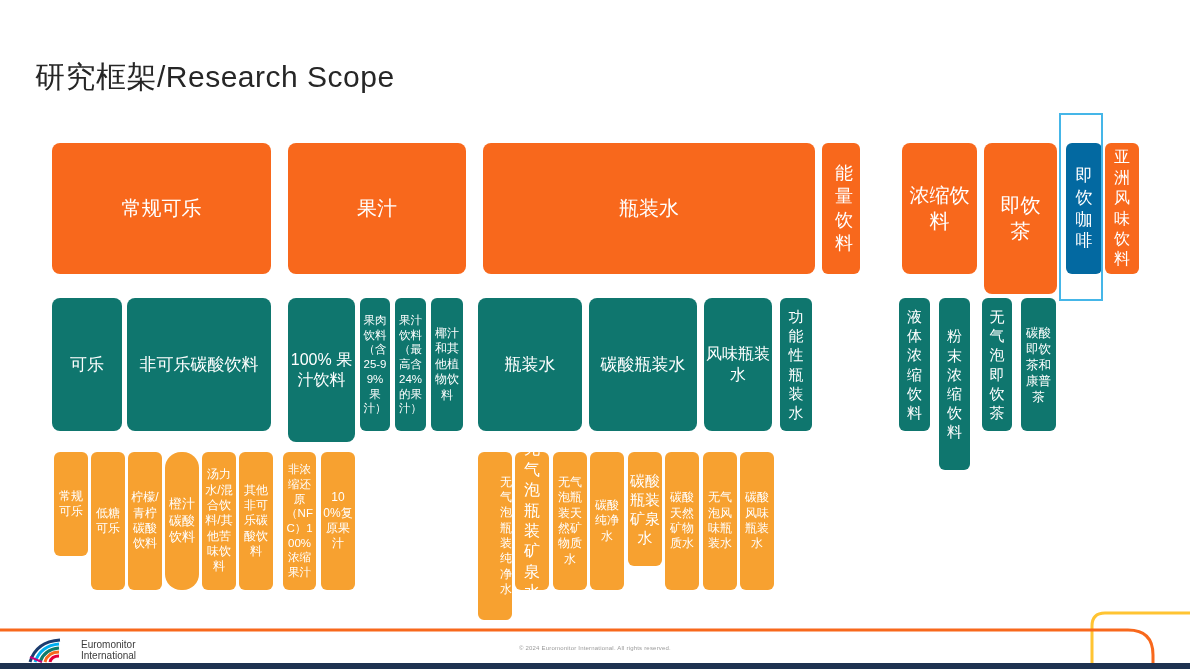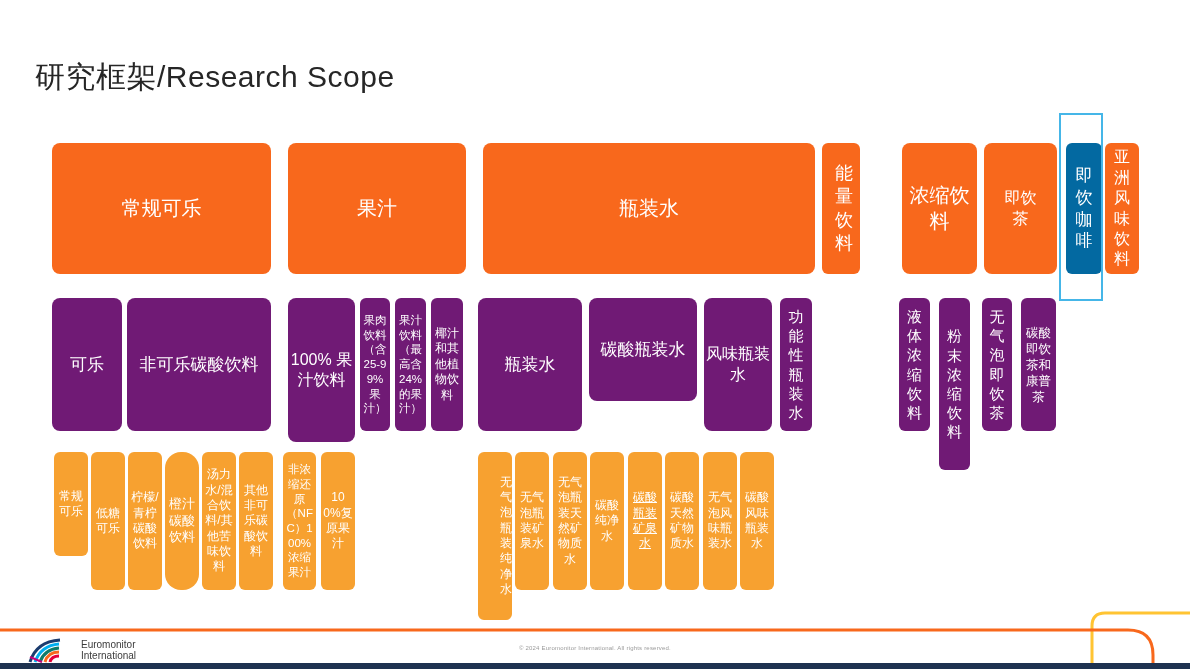--- a/index.html
+++ b/index.html
@@ -11,21 +11,21 @@
     position:absolute;left:35px;top:57px;margin:0;
     font-size:30px;font-weight:400;color:#262626;letter-spacing:0.5px;
   }
   .box{
     position:absolute;display:flex;align-items:center;justify-content:center;
     text-align:center;color:#ffffff;border-radius:8px;
     word-break:break-all;white-space:pre-line;line-height:1.28;
     padding:2px;box-sizing:border-box;
   }
   .orange{background:#F8681C;}
-  .teal{background:#701a75;}
+  .teal{background:#0f766e;}
   .amber{background:#F7A130;}
   .gray{background:#0369a1;}
   #highlight-outline{
     position:absolute;left:1059px;top:113px;width:44px;height:188px;
     border:2px solid #45B6E8;box-sizing:border-box;background:transparent;
   }
   
   #footer-curves{position:absolute;left:0;top:600px;width:1190px;height:69px;}
   #bottom-bar{position:absolute;left:0;top:663px;width:1190px;height:6px;background:#1E3250;}
   #logo{position:absolute;left:28px;top:637px;display:flex;align-items:center;gap:7px;}
@@ -42,51 +42,51 @@
 
   <h1 id="page-title">研究框架/Research Scope</h1>
 
   <div id="boxes-layer">
       <div class="box orange" style="left: 52px; top: 143px; width: 219px; height: 131px; font-size: 20px;">常规可乐</div>
       <div class="box orange" style="left: 288px; top: 143px; width: 178px; height: 131px; font-size: 20px;">果汁</div>
       <div class="box orange" style="left: 483px; top: 143px; width: 332px; height: 131px; font-size: 20px;">瓶装水</div>
       <div class="box orange" style="left: 822px; top: 143px; width: 32px; height: 131px; font-size: 18px; border-radius: 6px;">运动饮料</div>
       <div class="box orange" style="left: 828px; top: 143px; width: 32px; height: 131px; font-size: 18px; border-radius: 6px;">能量饮料</div>
       <div class="box orange" style="left: 902px; top: 143px; width: 75px; height: 131px; font-size: 20px;">浓缩饮料</div>
-      <div class="box orange" style="left: 984px; top: 143px; width: 73px; height: 131px; font-size: 16px;">即饮
+      <div class="box orange" style="left: 984px; top: 143px; width: 73px; height: 151px; font-size: 20px;">即饮
 茶</div>
       <div class="box gray" style="left: 1066px; top: 143px; width: 36px; height: 131px; font-size: 17px; border-radius: 6px;">即饮咖啡</div>
       <div class="box orange" style="left: 1105px; top: 143px; width: 34px; height: 131px; font-size: 16px; border-radius: 6px;">亚洲风味饮料</div>
       <div class="box teal" style="left: 52px; top: 298px; width: 70px; height: 133px; font-size: 17px;">可乐</div>
       <div class="box teal" style="left: 127px; top: 298px; width: 144px; height: 133px; font-size: 17px;">非可乐碳酸饮料</div>
       <div class="box teal" style="left: 288px; top: 298px; width: 67px; height: 144px; font-size: 16px; text-align: center;">100% 果汁饮料</div>
       <div class="box teal" style="left: 360px; top: 298px; width: 30px; height: 133px; font-size: 11.5px; border-radius: 6px;">果肉饮料（含25-99%果汁）</div>
       <div class="box teal" style="left: 395px; top: 298px; width: 31px; height: 133px; font-size: 11.5px; border-radius: 6px;">果汁饮料（最高含24%的果汁）</div>
       <div class="box teal" style="left: 431px; top: 298px; width: 32px; height: 133px; font-size: 12px; border-radius: 6px;">椰汁和其他植物饮料</div>
       <div class="box teal" style="left: 478px; top: 298px; width: 104px; height: 133px; font-size: 17px;">瓶装水</div>
-      <div class="box teal" style="left: 589px; top: 298px; width: 108px; height: 103px; font-size: 17px;">碳酸瓶装水</div>
+      <div class="box teal" style="left: 589px; top: 298px; width: 108px; height: 133px; font-size: 17px;">碳酸瓶装水</div>
       <div class="box teal" style="left: 704px; top: 298px; width: 68px; height: 133px; font-size: 16px;">风味瓶装水</div>
       <div class="box teal" style="left: 780px; top: 298px; width: 32px; height: 133px; font-size: 15px; border-radius: 6px;">功能性瓶装水</div>
       <div class="box teal" style="left: 899px; top: 298px; width: 31px; height: 133px; font-size: 15px; border-radius: 6px;">液体浓缩饮料</div>
       <div class="box teal" style="left: 939px; top: 298px; width: 31px; height: 172px; font-size: 15px; border-radius: 6px;">粉末浓缩饮料</div>
       <div class="box teal" style="left: 982px; top: 298px; width: 30px; height: 133px; font-size: 15px; border-radius: 6px;">无气泡即饮茶</div>
       <div class="box teal" style="left: 1021px; top: 298px; width: 35px; height: 133px; font-size: 12.5px; border-radius: 6px;">碳酸即饮茶和康普茶</div>
       <div class="box amber" style="left: 54px; top: 452px; width: 34px; height: 104px; font-size: 12px; border-radius: 6px;">常规可乐</div>
       <div class="box amber" style="left: 91px; top: 452px; width: 34px; height: 138px; font-size: 12px; border-radius: 6px;">低糖可乐</div>
       <div class="box amber" style="left: 128px; top: 452px; width: 34px; height: 138px; font-size: 12px; border-radius: 6px;">柠檬/青柠碳酸饮料</div>
       <div class="box amber" style="left: 165px; top: 452px; width: 34px; height: 138px; font-size: 13px; border-radius: 16px;">橙汁碳酸饮料</div>
       <div class="box amber" style="left: 202px; top: 452px; width: 34px; height: 138px; font-size: 12px; border-radius: 6px;">汤力水/混合饮料/其他苦味饮料</div>
       <div class="box amber" style="left: 239px; top: 452px; width: 34px; height: 138px; font-size: 12px; border-radius: 6px;">其他非可乐碳酸饮料</div>
       <div class="box amber" style="left: 283px; top: 452px; width: 33px; height: 138px; font-size: 11.5px; border-radius: 6px;">非浓缩还原（NFC）100%浓缩果汁</div>
       <div class="box amber" style="left: 321px; top: 452px; width: 34px; height: 138px; font-size: 12px; border-radius: 6px;">100%复原果汁</div>
       <div class="box amber" style="left: 478px; top: 452px; width: 34px; height: 168px; font-size: 12px; border-radius: 6px; padding-left: 24px;">无气泡瓶装纯净水</div>
-      <div class="box amber" style="left: 515px; top: 452px; width: 34px; height: 138px; font-size: 12px; border-radius: 6px;">无气泡瓶装矿泉水</div>
+      <div class="box amber" style="left: 515px; top: 452px; width: 34px; height: 138px; font-size: 16px; border-radius: 6px;">无气泡瓶装矿泉水</div>
       <div class="box amber" style="left: 553px; top: 452px; width: 34px; height: 138px; font-size: 12px; border-radius: 6px;">无气泡瓶装天然矿物质水</div>
       <div class="box amber" style="left: 590px; top: 452px; width: 34px; height: 138px; font-size: 12px; border-radius: 6px;">碳酸纯净水</div>
-      <div class="box amber" style="left: 628px; top: 452px; width: 34px; height: 138px; font-size: 12px; border-radius: 6px; text-decoration: underline;">碳酸瓶装矿泉水</div>
+      <div class="box amber" style="left: 628px; top: 452px; width: 34px; height: 114px; font-size: 15px; border-radius: 6px;">碳酸瓶装矿泉水</div>
       <div class="box amber" style="left: 665px; top: 452px; width: 34px; height: 138px; font-size: 12px; border-radius: 6px;">碳酸天然矿物质水</div>
       <div class="box amber" style="left: 703px; top: 452px; width: 34px; height: 138px; font-size: 12px; border-radius: 6px;">无气泡风味瓶装水</div>
       <div class="box amber" style="left: 740px; top: 452px; width: 34px; height: 138px; font-size: 12px; border-radius: 6px;">碳酸风味瓶装水</div>
     </div>
 
   <div id="highlight-outline"></div>
 
   <svg id="footer-curves" viewBox="0 0 1190 69" xmlns="http://www.w3.org/2000/svg">
     <path d="M1092 69 V26 Q1092 13 1105 13 H1190" fill="none" stroke="#FFC432" stroke-width="3"></path>
     <path d="M0 30 H1128 Q1153 30 1153 55 V69" fill="none" stroke="#F8681C" stroke-width="3"></path>

